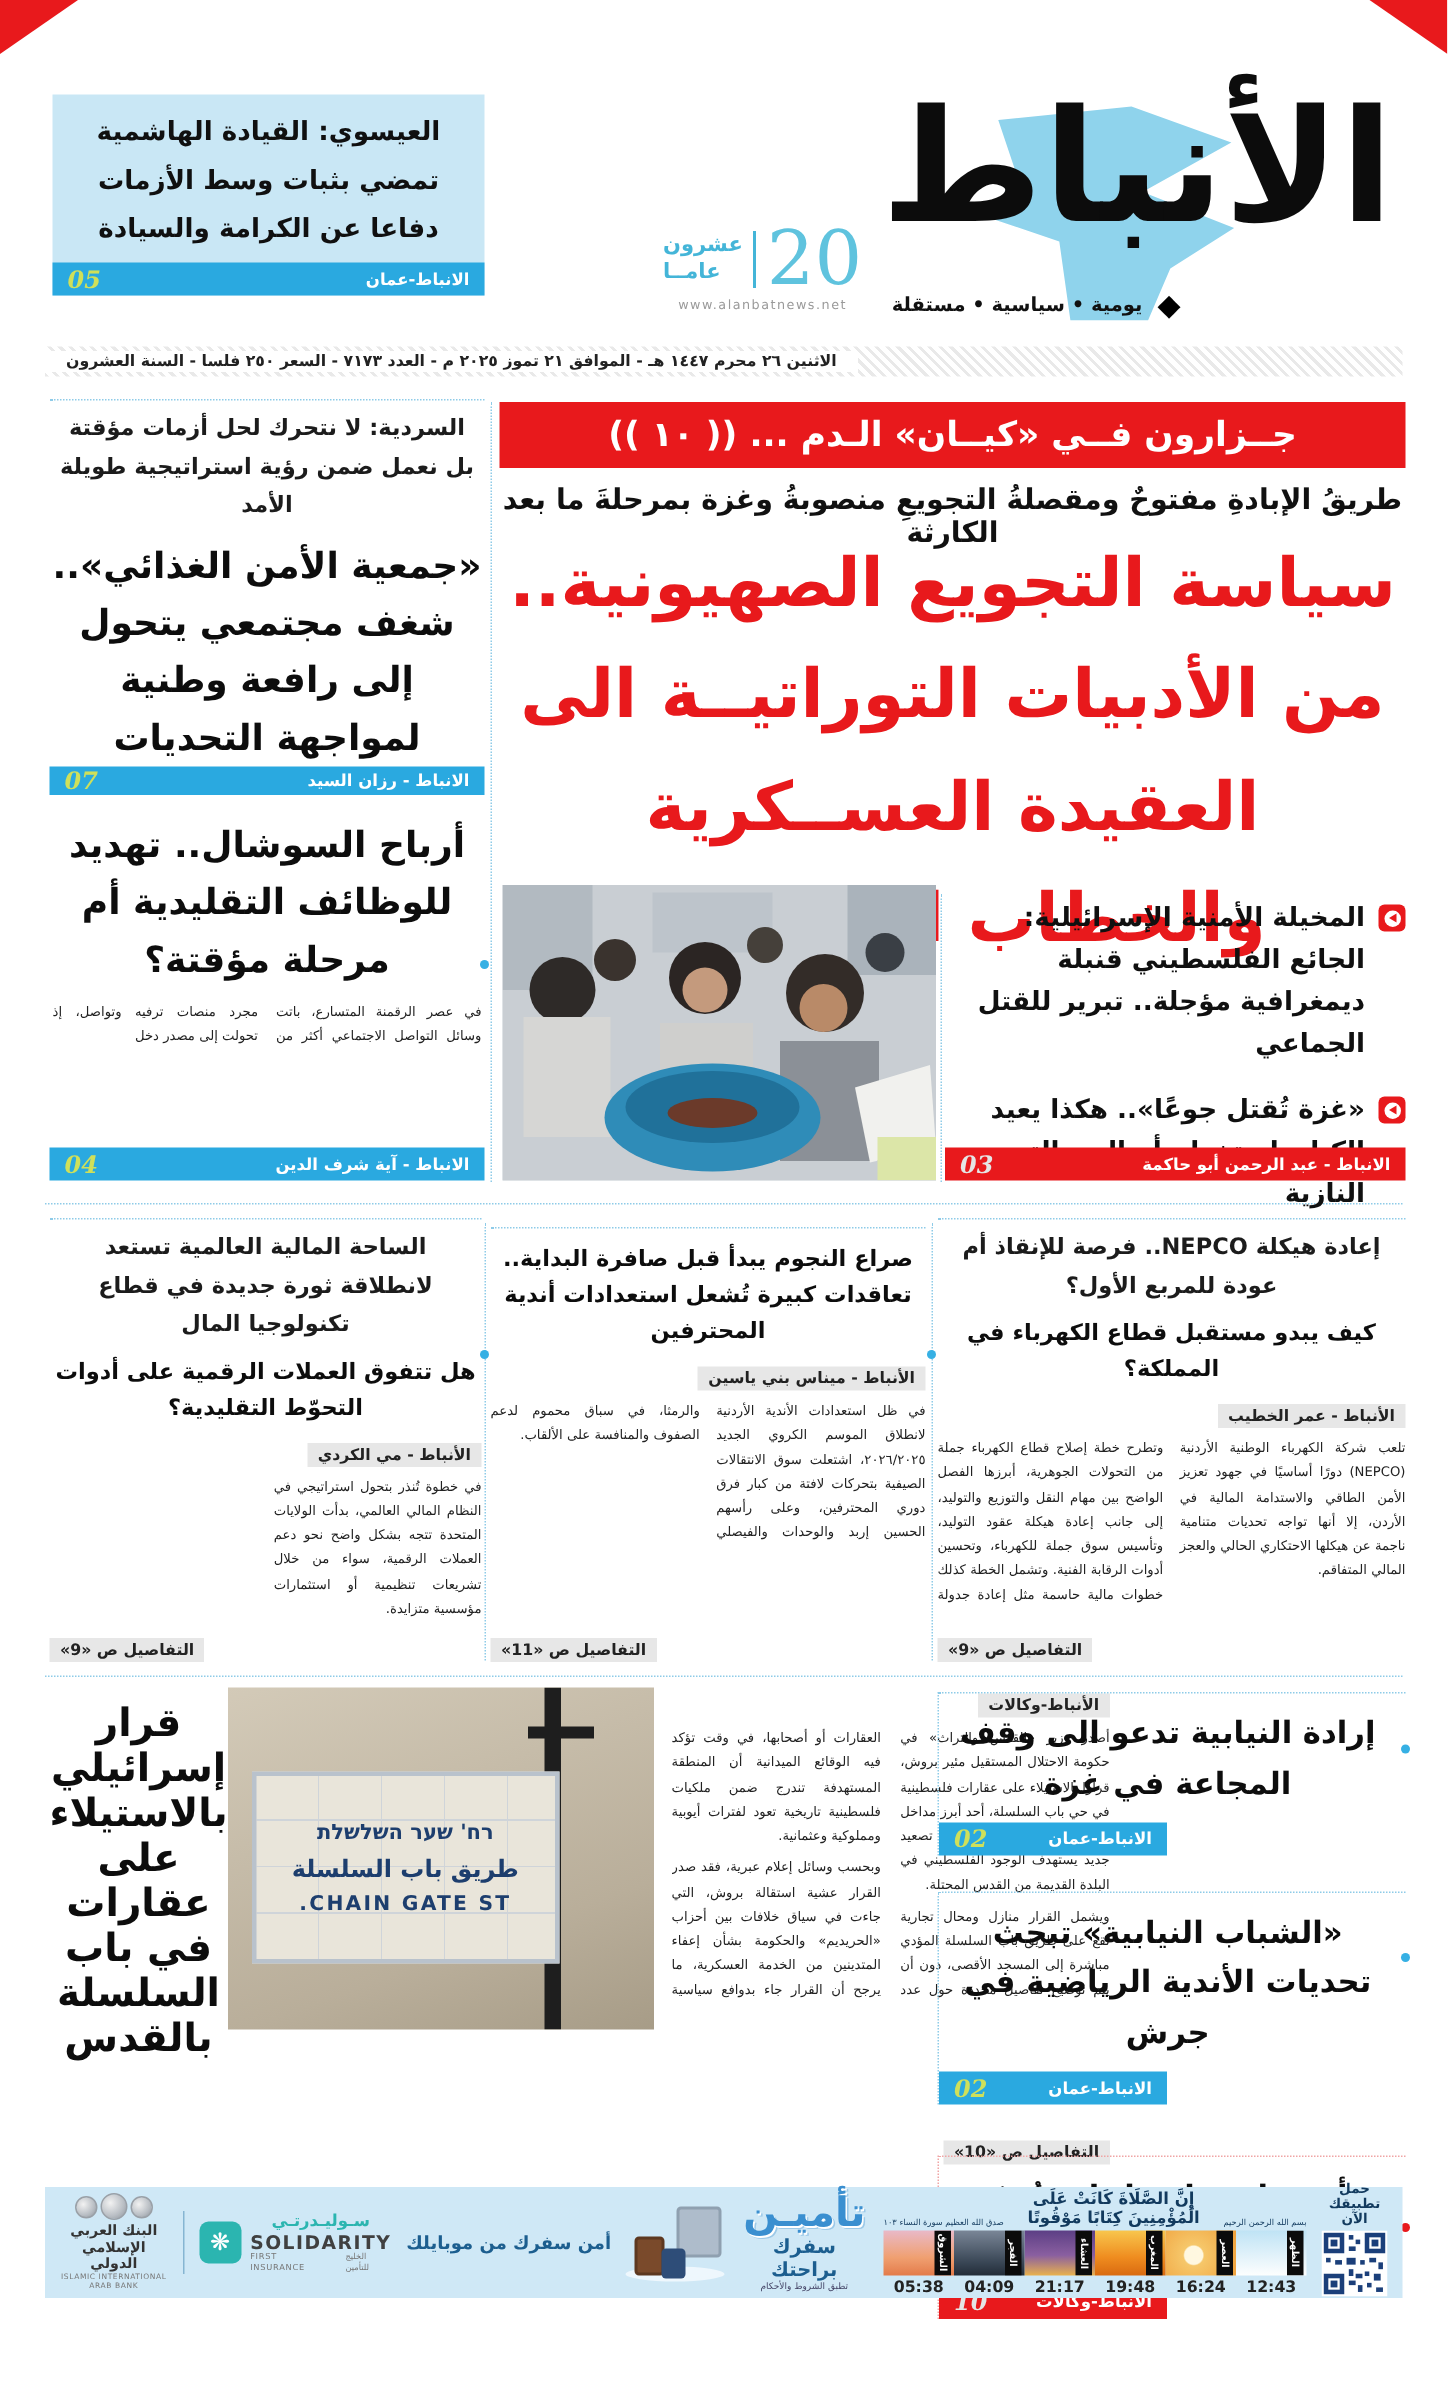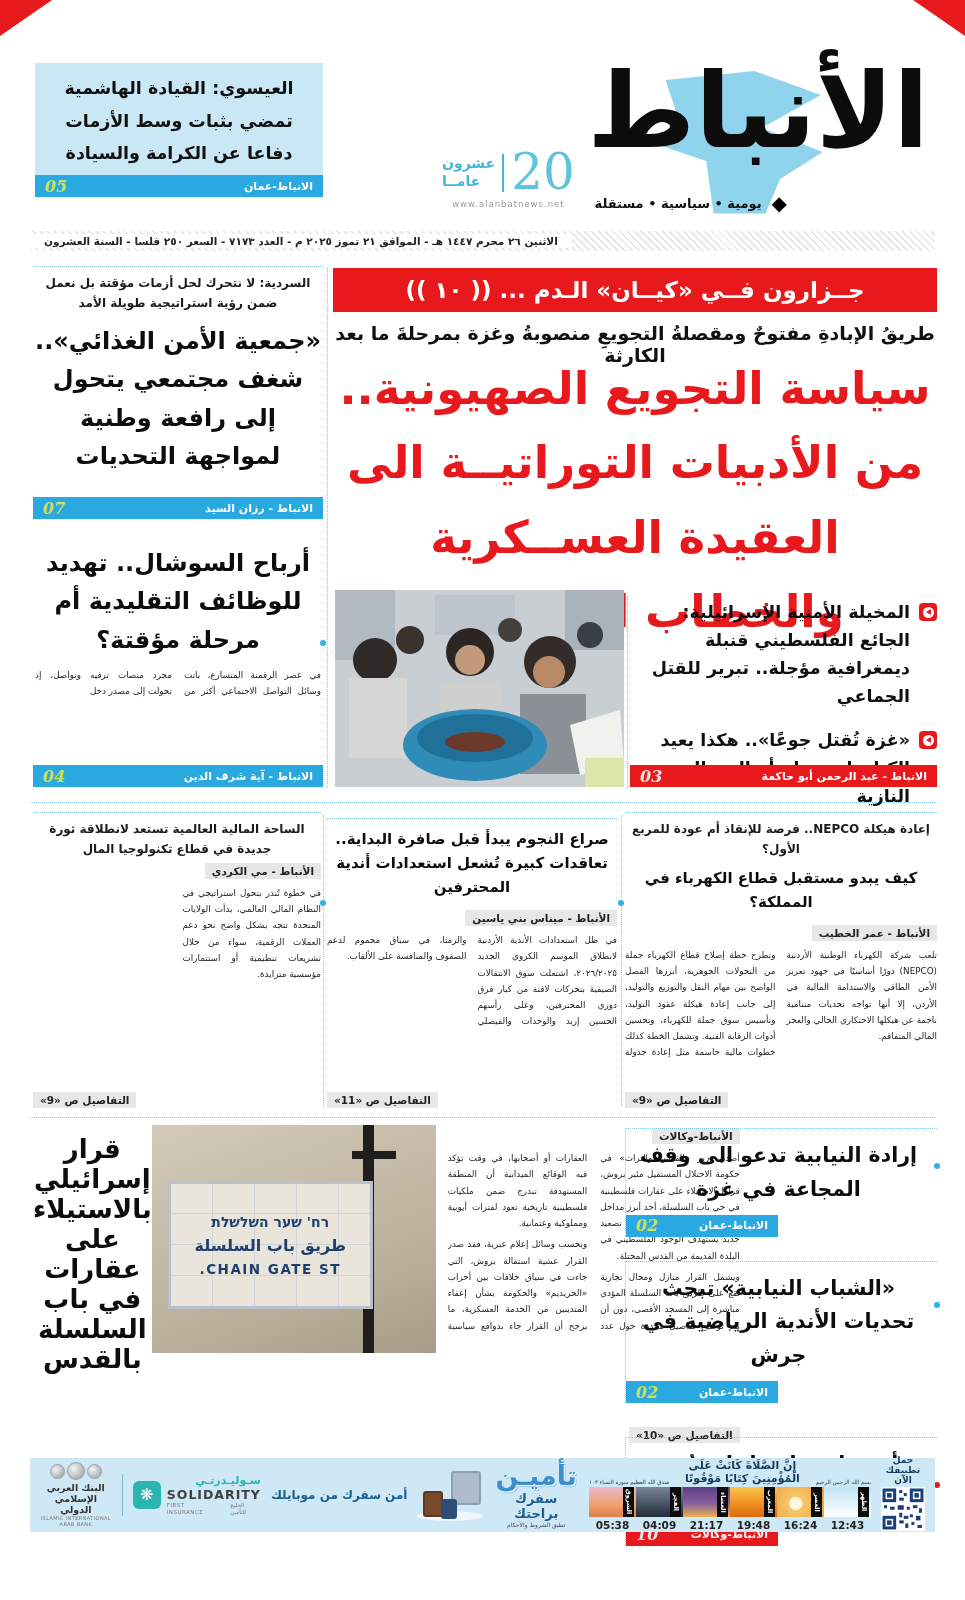--- a/index.html
+++ b/index.html
@@ -53,21 +53,21 @@
   .tv-icon{flex:0 0 auto;width:18px;height:18px;margin-top:5px;background:#e8191c;border-radius:4px;display:flex;align-items:center;justify-content:center;}
   .tv-icon .ring{width:11px;height:11px;background:#fff;border-radius:50%;display:flex;align-items:center;justify-content:center;}
   .tv-icon .tri{width:0;height:0;border-top:3px solid transparent;border-bottom:3px solid transparent;border-right:5px solid #e8191c;}
   .bullet .btxt{direction:rtl;text-align:right;font-size:17.5px;font-weight:800;line-height:1.6;color:#101010;}
   .lead-bar{position:absolute;left:630px;top:765px;width:307px;}
 
   
   .story{position:absolute;display:flex;flex-direction:column;}
   .s1{left:33px;top:266px;width:290px;height:253px;}
   .s2{left:33px;top:536px;width:290px;height:251px;}
-  .kicker{direction:rtl;text-align:center;font-size:12px;font-weight:700;color:#1c1c1c;line-height:1.7;padding:6px 4px 0;border-top:1px dotted #8ecbe8;}
+  .kicker{direction:rtl;text-align:center;font-size:15px;font-weight:700;color:#1c1c1c;line-height:1.7;padding:6px 4px 0;border-top:1px dotted #8ecbe8;}
   .hblack{direction:rtl;text-align:center;font-weight:900;color:#0d0d0d;}
   .s1 .hblack,.s2 .hblack{font-size:24px;line-height:1.6;margin-top:8px;}
   .story .bar{margin-top:auto;}
   .minibody{direction:rtl;column-count:2;column-gap:12px;column-fill:auto;height:56px;overflow:hidden;font-size:8.8px;line-height:1.85;text-align:justify;color:#222;margin:8px 2px 6px;}
   .minibody p{margin:0 0 4px;}
 
   
   .art{position:absolute;display:flex;flex-direction:column;}
   .artA{left:33px;top:812px;width:288px;height:296px;}
   .artB{left:327px;top:812px;width:290px;height:296px;}
@@ -127,21 +127,21 @@
   .ad-main .terms{font-size:6px;color:#446;}
   .ad-art{position:relative;width:70px;height:52px;}
   .ad-art .case1{position:absolute;left:6px;bottom:4px;width:20px;height:26px;background:#7a4a2b;border-radius:3px;border:2px solid #5d3820;}
   .ad-art .case2{position:absolute;left:24px;bottom:2px;width:16px;height:20px;background:#2e4d78;border-radius:3px;}
   .ad-art .scan{position:absolute;right:2px;top:2px;width:30px;height:34px;background:#aebccb;border-radius:3px;border:2px solid #8fa0b0;}
   .ad-art .cloud{position:absolute;left:0;bottom:0;width:100%;height:10px;background:#eef7fd;border-radius:50%;}
   .ad-mobile{font-size:12px;font-weight:900;color:#1c5e8f;direction:rtl;white-space:nowrap;}
   .f-sol{width:158px;display:flex;align-items:center;gap:6px;direction:ltr;}
   .sol-icon{width:28px;height:28px;border-radius:6px;background:#2bb5b0;color:#fff;display:flex;align-items:center;justify-content:center;font-size:16px;flex:0 0 auto;}
   .sol-txt{text-align:left;line-height:1.15;}
-  .sol-ar{direction:rtl;font-size:11px;font-weight:700;color:#2bb5b0;text-align:right;}
+  .sol-ar{direction:rtl;font-size:11px;font-weight:700;color:#2bb5b0;text-align:center;}
   .sol-en{font-size:12.5px;font-weight:700;letter-spacing:1px;color:#404040;}
   .sol-sub{font-size:5.5px;color:#777;letter-spacing:.5px;display:flex;gap:8px;}
   .f-div{width:1px;height:42px;background:#86b5d2;flex:0 0 auto;}
   .f-bank{width:136px;text-align:center;}
   .coins{display:flex;justify-content:center;gap:2px;margin-bottom:2px;}
   .coin{width:15px;height:15px;border-radius:50%;background:radial-gradient(circle at 35% 35%,#f2f2f2,#b9bec4 60%,#8d939a);border:1px solid #9aa0a7;}
   .coin.mid{width:18px;height:18px;margin-top:-2px;}
   .bank-ar{direction:rtl;font-size:9.5px;font-weight:700;color:#333;}
   .bank-en{font-size:5px;color:#777;letter-spacing:.4px;}
 </style>
@@ -265,20 +265,21 @@
 
     </div>
     <div class="bar blue">
       <span class="src">الانباط - آية شرف الدين</span>
       <span class="num">04</span>
     </div>
   </div>
 
   <div class="art artA">
     <div class="kicker">الساحة المالية العالمية تستعد لانطلاقة ثورة جديدة في قطاع تكنولوجيا المال</div>
+    <div class="hblack">هل تتفوق العملات الرقمية على أدوات التحوّط التقليدية؟</div>
     <div class="byrow"><span class="chip">الأنباط - مي الكردي</span></div>
     <div class="body2">
       <p>في خطوة تُنذر بتحول استراتيجي في النظام المالي العالمي، بدأت الولايات المتحدة تتجه بشكل واضح نحو دعم العملات الرقمية، سواء من خلال تشريعات تنظيمية أو استثمارات مؤسسية متزايدة.</p>
 
     </div>
     <div class="dtrow"><span class="chip">التفاصيل ص «9»</span></div>
   </div>
 
   <div class="art artB">
     <div class="hblack" style="border-top:1px dotted #8ecbe8;padding-top:8px;">صراع النجوم يبدأ قبل صافرة البداية.. تعاقدات كبيرة تُشعل استعدادات أندية المحترفين</div>

